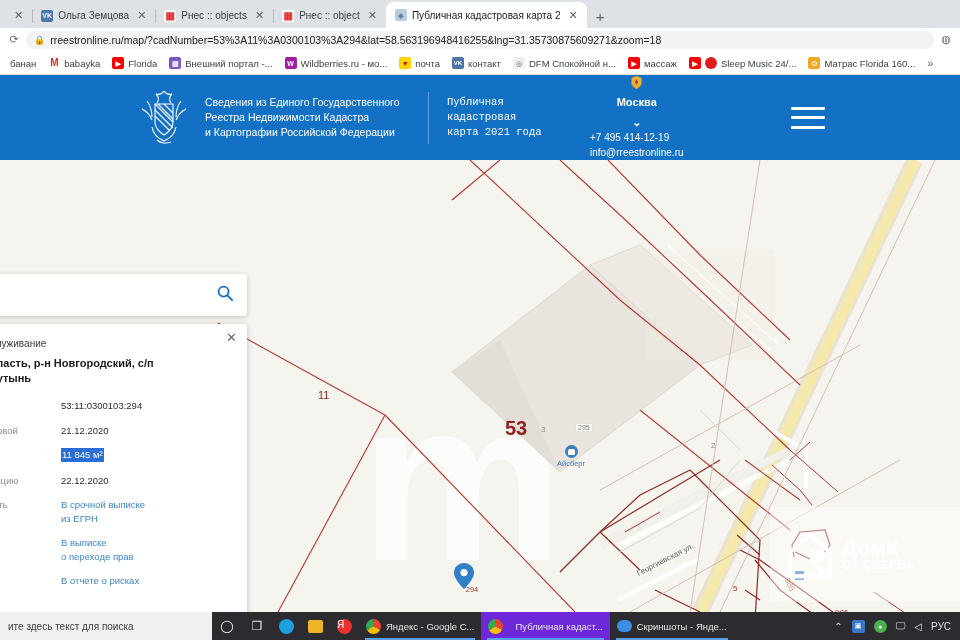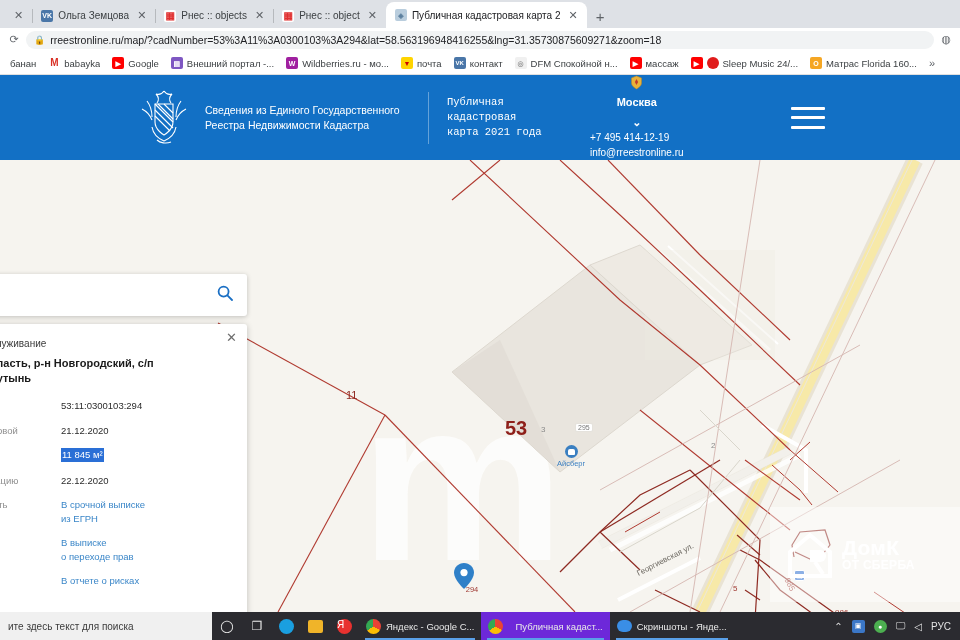--- a/index.html
+++ b/index.html
@@ -98,21 +98,21 @@
   .map {
     position:absolute; top:85px; left:0; width:960px; height:452px;
     background:#f7f5f0; overflow:hidden;
   }
   .map svg { position:absolute; inset:0; }
   .map-lbl {
     position:absolute; color:#a03a33; font-size:8px; white-space:nowrap;
     font-family:"Liberation Sans", sans-serif;
   }
   .map-lbl.big { font-size:20px; font-weight:bold; color:#8e1f1a;margin-top:33px; }
-  .map-lbl.mid { font-size:11px; color:#8e2a22;margin-left:28px; }
+  .map-lbl.mid { font-size:11px; color:#8e2a22; }
   .map-lbl.grey { color:#8a8a8a; }
   .poi-chip {
     position:absolute; background:#fff; border-radius:2px; padding:0 2px;
     font-size:7px; color:#777; border:1px solid #e5e2dc;
   }
   .poi-biz {
     position:absolute; display:flex; flex-direction:column; align-items:center;
     font-size:7.5px; color:#3a7fc1;
   }
   .poi-biz .dot {
@@ -257,21 +257,21 @@
   <div class="bookmarks">
     <div class="bm">
       <span class="bml">банан</span>
     </div>
     <div class="bm">
       <span class="bmi" style="background:#fff;color:#d93025;font-size:10px;">M</span>
       <span class="bml">babayka</span>
     </div>
     <div class="bm">
       <span class="bmi" style="background:#ff0000;">▶</span>
-      <span class="bml">Google</span>
+      <span class="bml">Florida</span>
     </div>
     <div class="bm">
       <span class="bmi" style="background:#7e57c2;">▤</span>
       <span class="bml">Внешний портал -...</span>
     </div>
     <div class="bm">
       <span class="bmi" style="background:#a020a0;">W</span>
       <span class="bml">Wildberries.ru - мо...</span>
     </div>
     <div class="bm">
@@ -314,20 +314,21 @@
             <path d="M22 17 h18 v18 c0 8 -9 13 -9 13 s-9 -5 -9 -13 z"></path>
             <path d="M22 17 l18 18 M22 23 l18 18 M22 29 l15 15 M25 17 l15 15 M31 17 l9 9"></path>
             <path d="M19 40 c1 6 5 11 12 14 c7 -3 11 -8 12 -14"></path>
             <path d="M24 53 c3 3 9 4 14 2"></path>
           </g>
         </svg>
       </div>
       <div class="hdr-title">
         <div>Сведения из Единого Государственного</div>
         <div>Реестра Недвижимости Кадастра</div>
+        <div>и Картографии Российской Федерации</div>
       </div>
       <div class="hdr-sep"></div>
       <div class="hdr-sub">
         <div>Публичная</div>
         <div>кадастровая</div>
         <div>карта 2021 года</div>
       </div>
       <div class="hdr-contacts">
         <div class="hdr-city">
           <span class="hdr-coa">

